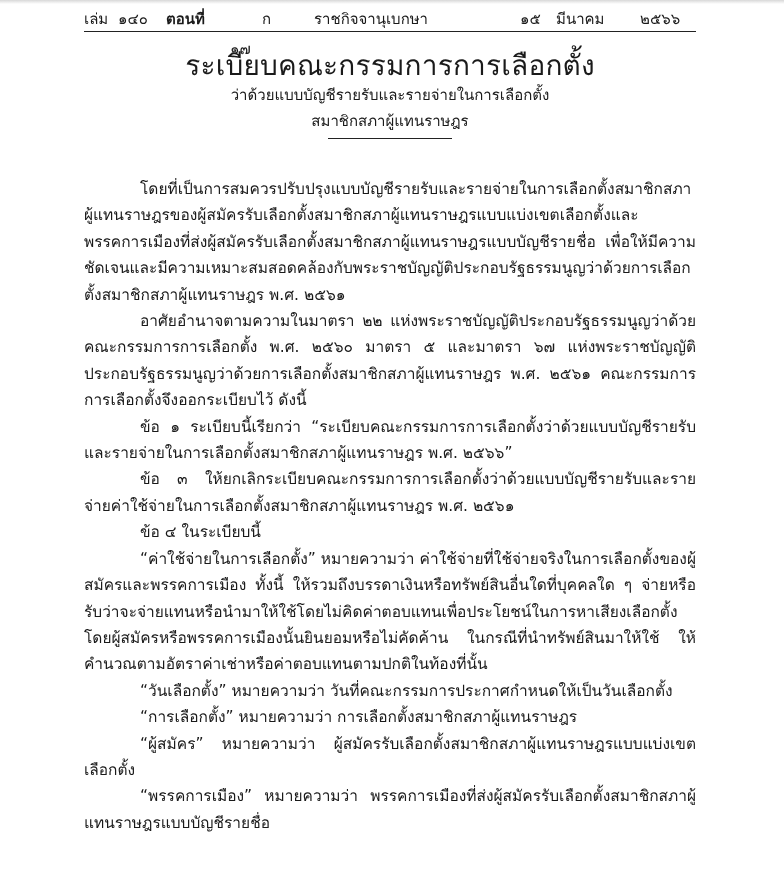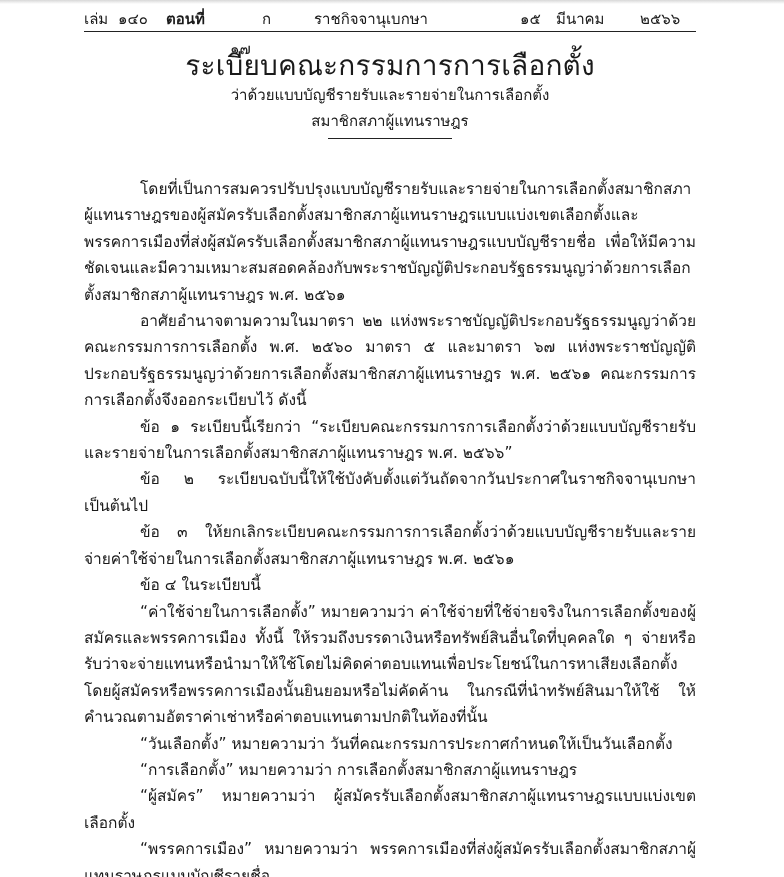--- a/index.html
+++ b/index.html
@@ -117,21 +117,20 @@
     <div class="doc-title">ระเบียบคณะกรรมการการเลือกตั้ง</div>
     <div class="doc-subtitle">ว่าด้วยแบบบัญชีรายรับและรายจ่ายในการเลือกตั้ง</div>
     <div class="doc-subtitle">สมาชิกสภาผู้แทนราษฎร</div>
     <div class="title-rule"></div>
   </div>
 
   <div class="body-text">
     <p class="indent">โดยที่เป็นการสมควรปรับปรุงแบบบัญชีรายรับและรายจ่ายในการเลือกตั้งสมาชิกสภาผู้แทนราษฎรของผู้สมัครรับเลือกตั้งสมาชิกสภาผู้แทนราษฎรแบบแบ่งเขตเลือกตั้งและพรรคการเมืองที่ส่งผู้สมัครรับเลือกตั้งสมาชิกสภาผู้แทนราษฎรแบบบัญชีรายชื่อ  เพื่อให้มีความชัดเจนและมีความเหมาะสมสอดคล้องกับพระราชบัญญัติประกอบรัฐธรรมนูญว่าด้วยการเลือกตั้งสมาชิกสภาผู้แทนราษฎร  พ.ศ.  ๒๕๖๑</p>
     <p class="indent">อาศัยอำนาจตามความในมาตรา  ๒๒  แห่งพระราชบัญญัติประกอบรัฐธรรมนูญว่าด้วยคณะกรรมการการเลือกตั้ง  พ.ศ.  ๒๕๖๐  มาตรา  ๕  และมาตรา  ๖๗  แห่งพระราชบัญญัติประกอบรัฐธรรมนูญว่าด้วยการเลือกตั้งสมาชิกสภาผู้แทนราษฎร  พ.ศ.  ๒๕๖๑  คณะกรรมการการเลือกตั้งจึงออกระเบียบไว้  ดังนี้</p>
     <p class="clause">ข้อ  ๑  ระเบียบนี้เรียกว่า  “ระเบียบคณะกรรมการการเลือกตั้งว่าด้วยแบบบัญชีรายรับและรายจ่ายในการเลือกตั้งสมาชิกสภาผู้แทนราษฎร  พ.ศ.  ๒๕๖๖”</p>
-    <p class="clause">ข้อ  ๒  ระเบียบฉบับนี้ให้ใช้บังคับตั้งแต่วันถัดจากวันประกาศในราชกิจจานุเบกษาเป็นต้นไป</p>
     <p class="clause">ข้อ  ๓  ให้ยกเลิกระเบียบคณะกรรมการการเลือกตั้งว่าด้วยแบบบัญชีรายรับและรายจ่ายค่าใช้จ่ายในการเลือกตั้งสมาชิกสภาผู้แทนราษฎร  พ.ศ.  ๒๕๖๑</p>
     <p class="clause">ข้อ  ๔  ในระเบียบนี้</p>
     <p class="clause">“ค่าใช้จ่ายในการเลือกตั้ง”  หมายความว่า  ค่าใช้จ่ายที่ใช้จ่ายจริงในการเลือกตั้งของผู้สมัครและพรรคการเมือง  ทั้งนี้  ให้รวมถึงบรรดาเงินหรือทรัพย์สินอื่นใดที่บุคคลใด ๆ  จ่ายหรือรับว่าจะจ่ายแทนหรือนำมาให้ใช้โดยไม่คิดค่าตอบแทนเพื่อประโยชน์ในการหาเสียงเลือกตั้ง  โดยผู้สมัครหรือพรรคการเมืองนั้นยินยอมหรือไม่คัดค้าน  ในกรณีที่นำทรัพย์สินมาให้ใช้  ให้คำนวณตามอัตราค่าเช่าหรือค่าตอบแทนตามปกติในท้องที่นั้น</p>
     <p class="clause">“วันเลือกตั้ง”  หมายความว่า  วันที่คณะกรรมการประกาศกำหนดให้เป็นวันเลือกตั้ง</p>
     <p class="clause">“การเลือกตั้ง”  หมายความว่า  การเลือกตั้งสมาชิกสภาผู้แทนราษฎร</p>
     <p class="clause">“ผู้สมัคร”  หมายความว่า  ผู้สมัครรับเลือกตั้งสมาชิกสภาผู้แทนราษฎรแบบแบ่งเขตเลือกตั้ง</p>
     <p class="clause">“พรรคการเมือง”  หมายความว่า  พรรคการเมืองที่ส่งผู้สมัครรับเลือกตั้งสมาชิกสภาผู้แทนราษฎรแบบบัญชีรายชื่อ</p>
 
   </div>
 

